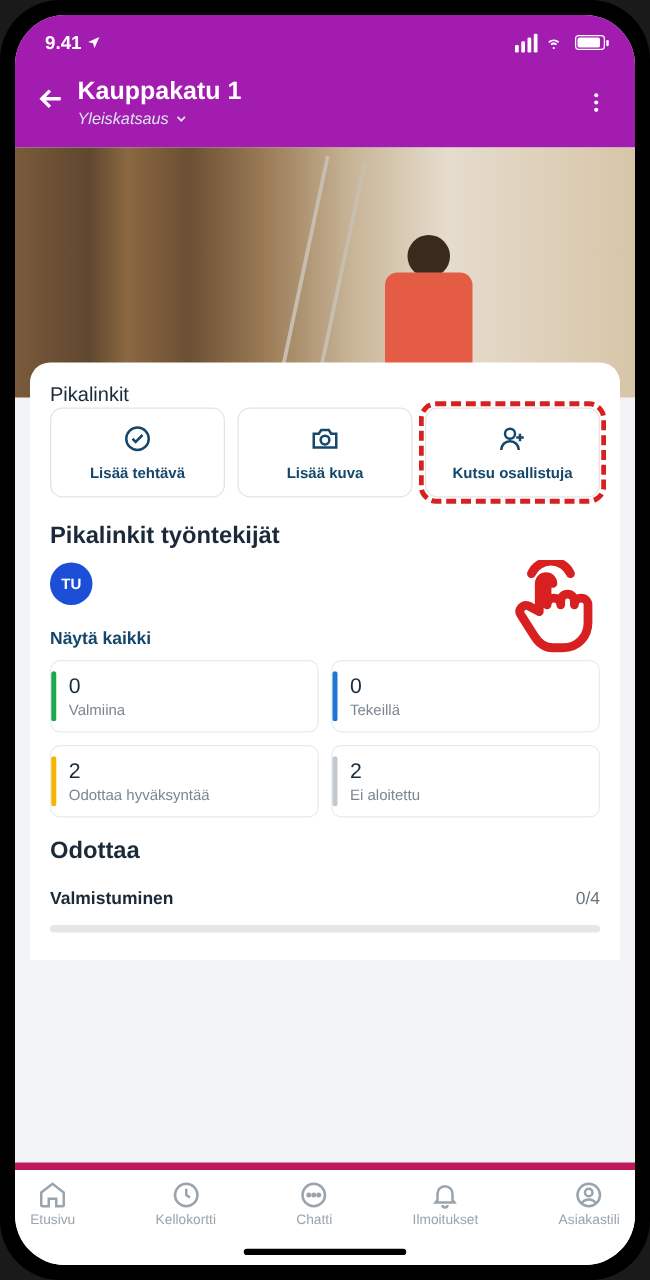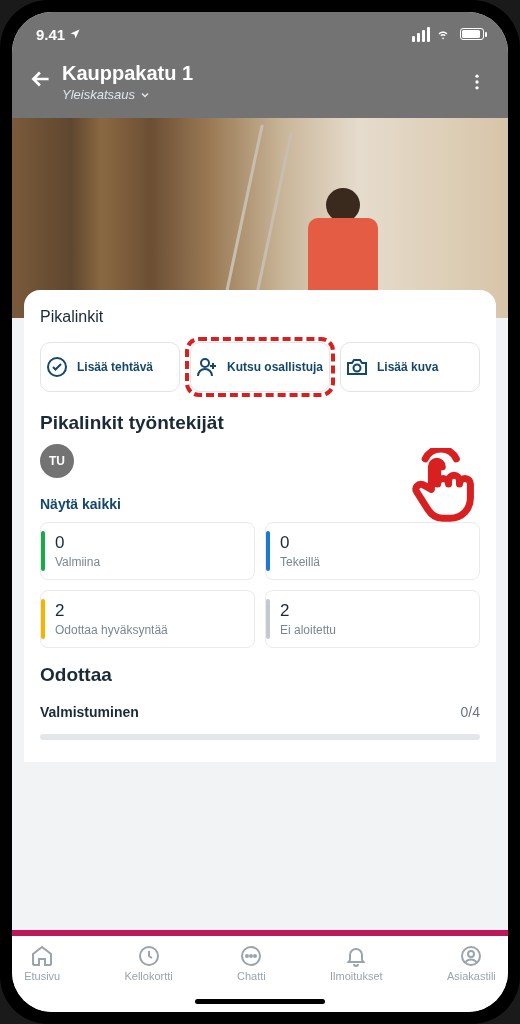--- a/index.html
+++ b/index.html
@@ -1,47 +1,47 @@
 <!DOCTYPE html>
 <html><head>
 <meta charset="utf-8">
 <style>
   * { box-sizing: border-box; margin: 0; padding: 0; font-family: -apple-system, Helvetica, Arial, sans-serif; }
   body { background:#1a1a1a; display:flex; justify-content:center; align-items:flex-start; }
   .device { width:520px; height:1024px; background:#000; border-radius:48px; padding:12px; position:relative; }
   .screen { width:100%; height:100%; background:#f2f3f5; border-radius:40px; overflow:hidden; position:relative; }
   
-  .header-area { background:#737373; position:relative; }
+  .header-area { background:#a21caf; position:relative; }
   .statusbar { height:44px; display:flex; justify-content:space-between; align-items:center; padding:0 24px; color:#fff; font-size:15px; font-weight:600;}
   .statusbar .right { display:flex; align-items:center; gap:4px; }
   .topbar { display:flex; padding:6px 16px 16px 12px; }
   .back { width:34px; height:34px; display:flex; align-items:center; justify-content:center; }
   .title-block { flex:1; padding-left:4px; }
   .title { color:#fff; font-size:20px; font-weight:700; }
   .subtitle { color:#dbe6ee; font-size:13px; display:flex; align-items:center; gap:4px; margin-top:2px;font-style:italic;}
   .more { width:30px; display:flex; align-items:center; justify-content:center; }
   
   .hero { height:200px; background:linear-gradient(90deg,#7a5a3b 0%,#5f472f 12%,#8a6842 18%,#6c4f34 28%,#9a7a55 40%,#cab79a 55%,#e6dccd 70%,#d7c5a8 100%); position:relative; }
   .person { position:absolute; right:120px; bottom:0; width:90px; height:130px; }
   .person-head { width:34px; height:34px; background:#3a2a1e; border-radius:50%; position:absolute; top:0; left:28px; }
   .person-body { width:70px; height:90px; background:#e35c43; border-radius:10px 10px 0 0; position:absolute; top:30px; left:10px; }
   .ladder { position:absolute; left:230px; top:5px; width:3px; height:180px; background:#c7beb0; transform:rotate(12deg); box-shadow:30px 0 0 #c7beb0; }
   
   .card { background:#fff; margin:-28px 12px 0 12px; border-radius:16px 16px 0 0; padding:18px 16px 8px 16px; position:relative; z-index:2; }
   .sec-title { font-size:16px; font-weight:400; color:#1a2a38; }
   
   .quickrow { display:flex; gap:10px; margin-bottom:20px; }
-  .quick { flex:1; border:1px solid #e1e4e8; border-radius:10px; padding:12px 4px; text-align:center; display:flex; flex-direction:row; align-items:center; gap:8px; font-size:12px; color:#14476b; font-weight:600; position:relative;margin-top:16px;}
+  .quick { flex:1; border:1px solid #e1e4e8; border-radius:10px; padding:12px 4px; text-align:center; display:flex; flex-direction:column; align-items:center; gap:8px; font-size:12px; color:#14476b; font-weight:600; position:relative;}
   .quick svg { width:24px; height:24px; }
   .highlight { position:absolute; inset:-6px; border:4px dashed #d92020; border-radius:14px; }
   
   .sec-h1 { font-size:19px; font-weight:800; color:#1a2a38; margin-top:6px; margin-bottom:10px;}
   .sec-row { display:flex; justify-content:space-between; align-items:center;}
   .link { color:#14476b; font-size:14px; font-weight:800; }
-  .avatar { width:34px; height:34px; border-radius:50%; background:#737373; color:#fff; font-size:12px; font-weight:600; display:flex; align-items:center; justify-content:center; margin-bottom:18px;}
+  .avatar { width:34px; height:34px; border-radius:50%; background:#1d4ed8; color:#fff; font-size:12px; font-weight:600; display:flex; align-items:center; justify-content:center; margin-bottom:18px;}
   
   .tasks { display:grid; grid-template-columns:1fr 1fr; gap:10px; margin-top:10px; margin-bottom:16px;}
   .task { border:1px solid #e8ebee; border-radius:8px; padding:10px 10px 10px 14px; position:relative; }
   .task::before { content:""; position:absolute; left:0; top:8px; bottom:8px; width:4px; border-radius:3px;}
   .task.green::before { background:#1ea84c; }
   .task.blue::before  { background:#1e78d1; }
   .task.yellow::before{ background:#f5b400; }
   .task.grey::before  { background:#c3c9ce; }
   .task-n { font-size:17px; font-weight:400; color:#1a2a38; }
   .task-l { font-size:12px; color:#7a8790; margin-top:2px;}
@@ -131,33 +131,33 @@
     <div class="sec-title">Pikalinkit</div>
     <div class="quickrow">
       <div class="quick">
         <svg viewBox="0 0 24 24" fill="none" stroke="#14476b" stroke-width="2">
               <circle cx="12" cy="12" r="9"></circle>
               <path d="M8 12l2.5 2.5L16 9"></path>
             </svg>
         <span>Lisää tehtävä</span>
       </div>
       <div class="quick">
+        <svg viewBox="0 0 24 24" fill="none" stroke="#14476b" stroke-width="2">
+              <path d="M3 8h4l2-3h6l2 3h4v11H3z"></path>
+              <circle cx="12" cy="13" r="3.5"></circle>
+            </svg>
+        <span>Lisää kuva</span>
+      </div>
+      <div class="quick">
         <div class="highlight"></div>
         <svg viewBox="0 0 24 24" fill="none" stroke="#14476b" stroke-width="2">
               <circle cx="10" cy="8" r="4"></circle>
               <path d="M3 21c0-4 3-7 7-7s7 3 7 7M18 8v6M15 11h6"></path>
             </svg>
         <span>Kutsu osallistuja</span>
-      </div>
-      <div class="quick">
-        <svg viewBox="0 0 24 24" fill="none" stroke="#14476b" stroke-width="2">
-              <path d="M3 8h4l2-3h6l2 3h4v11H3z"></path>
-              <circle cx="12" cy="13" r="3.5"></circle>
-            </svg>
-        <span>Lisää kuva</span>
       </div>
     </div>
 
     <div class="sec-h1">Pikalinkit työntekijät</div>
     <div class="avatar">TU</div>
 
     <div class="sec-row">
       <div class="link">Näytä kaikki</div>
     </div>
     <div class="tasks">

